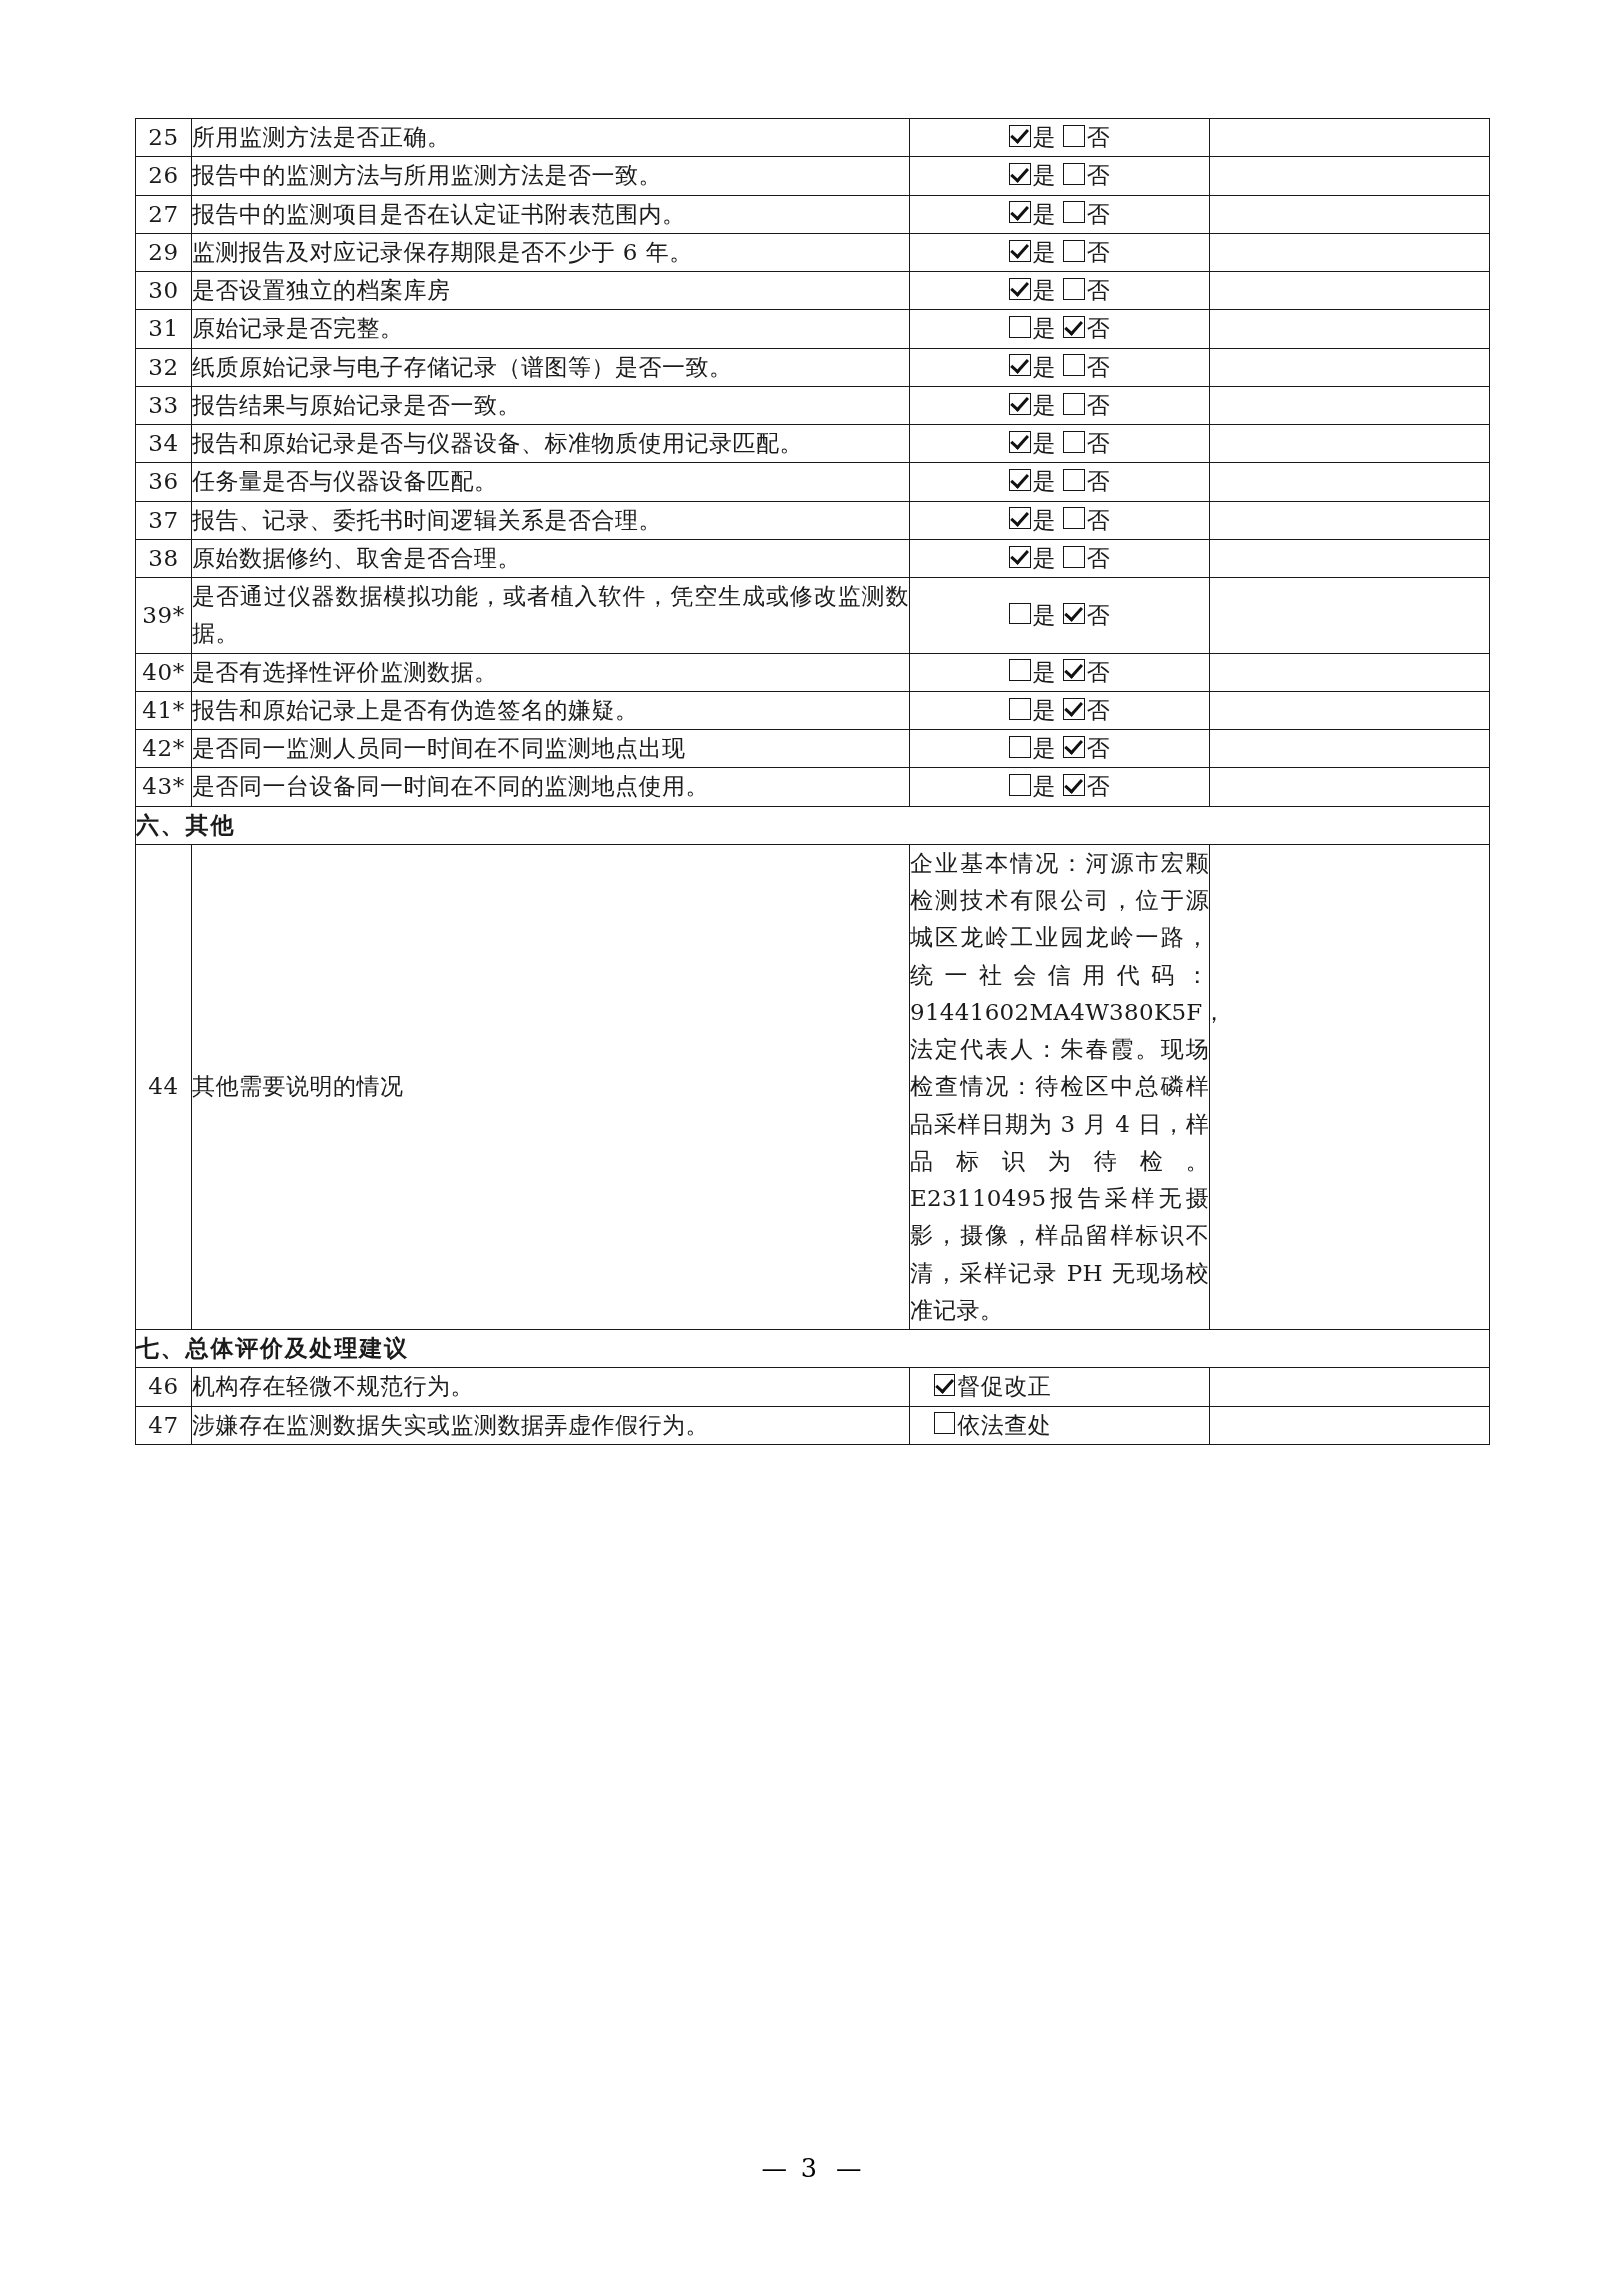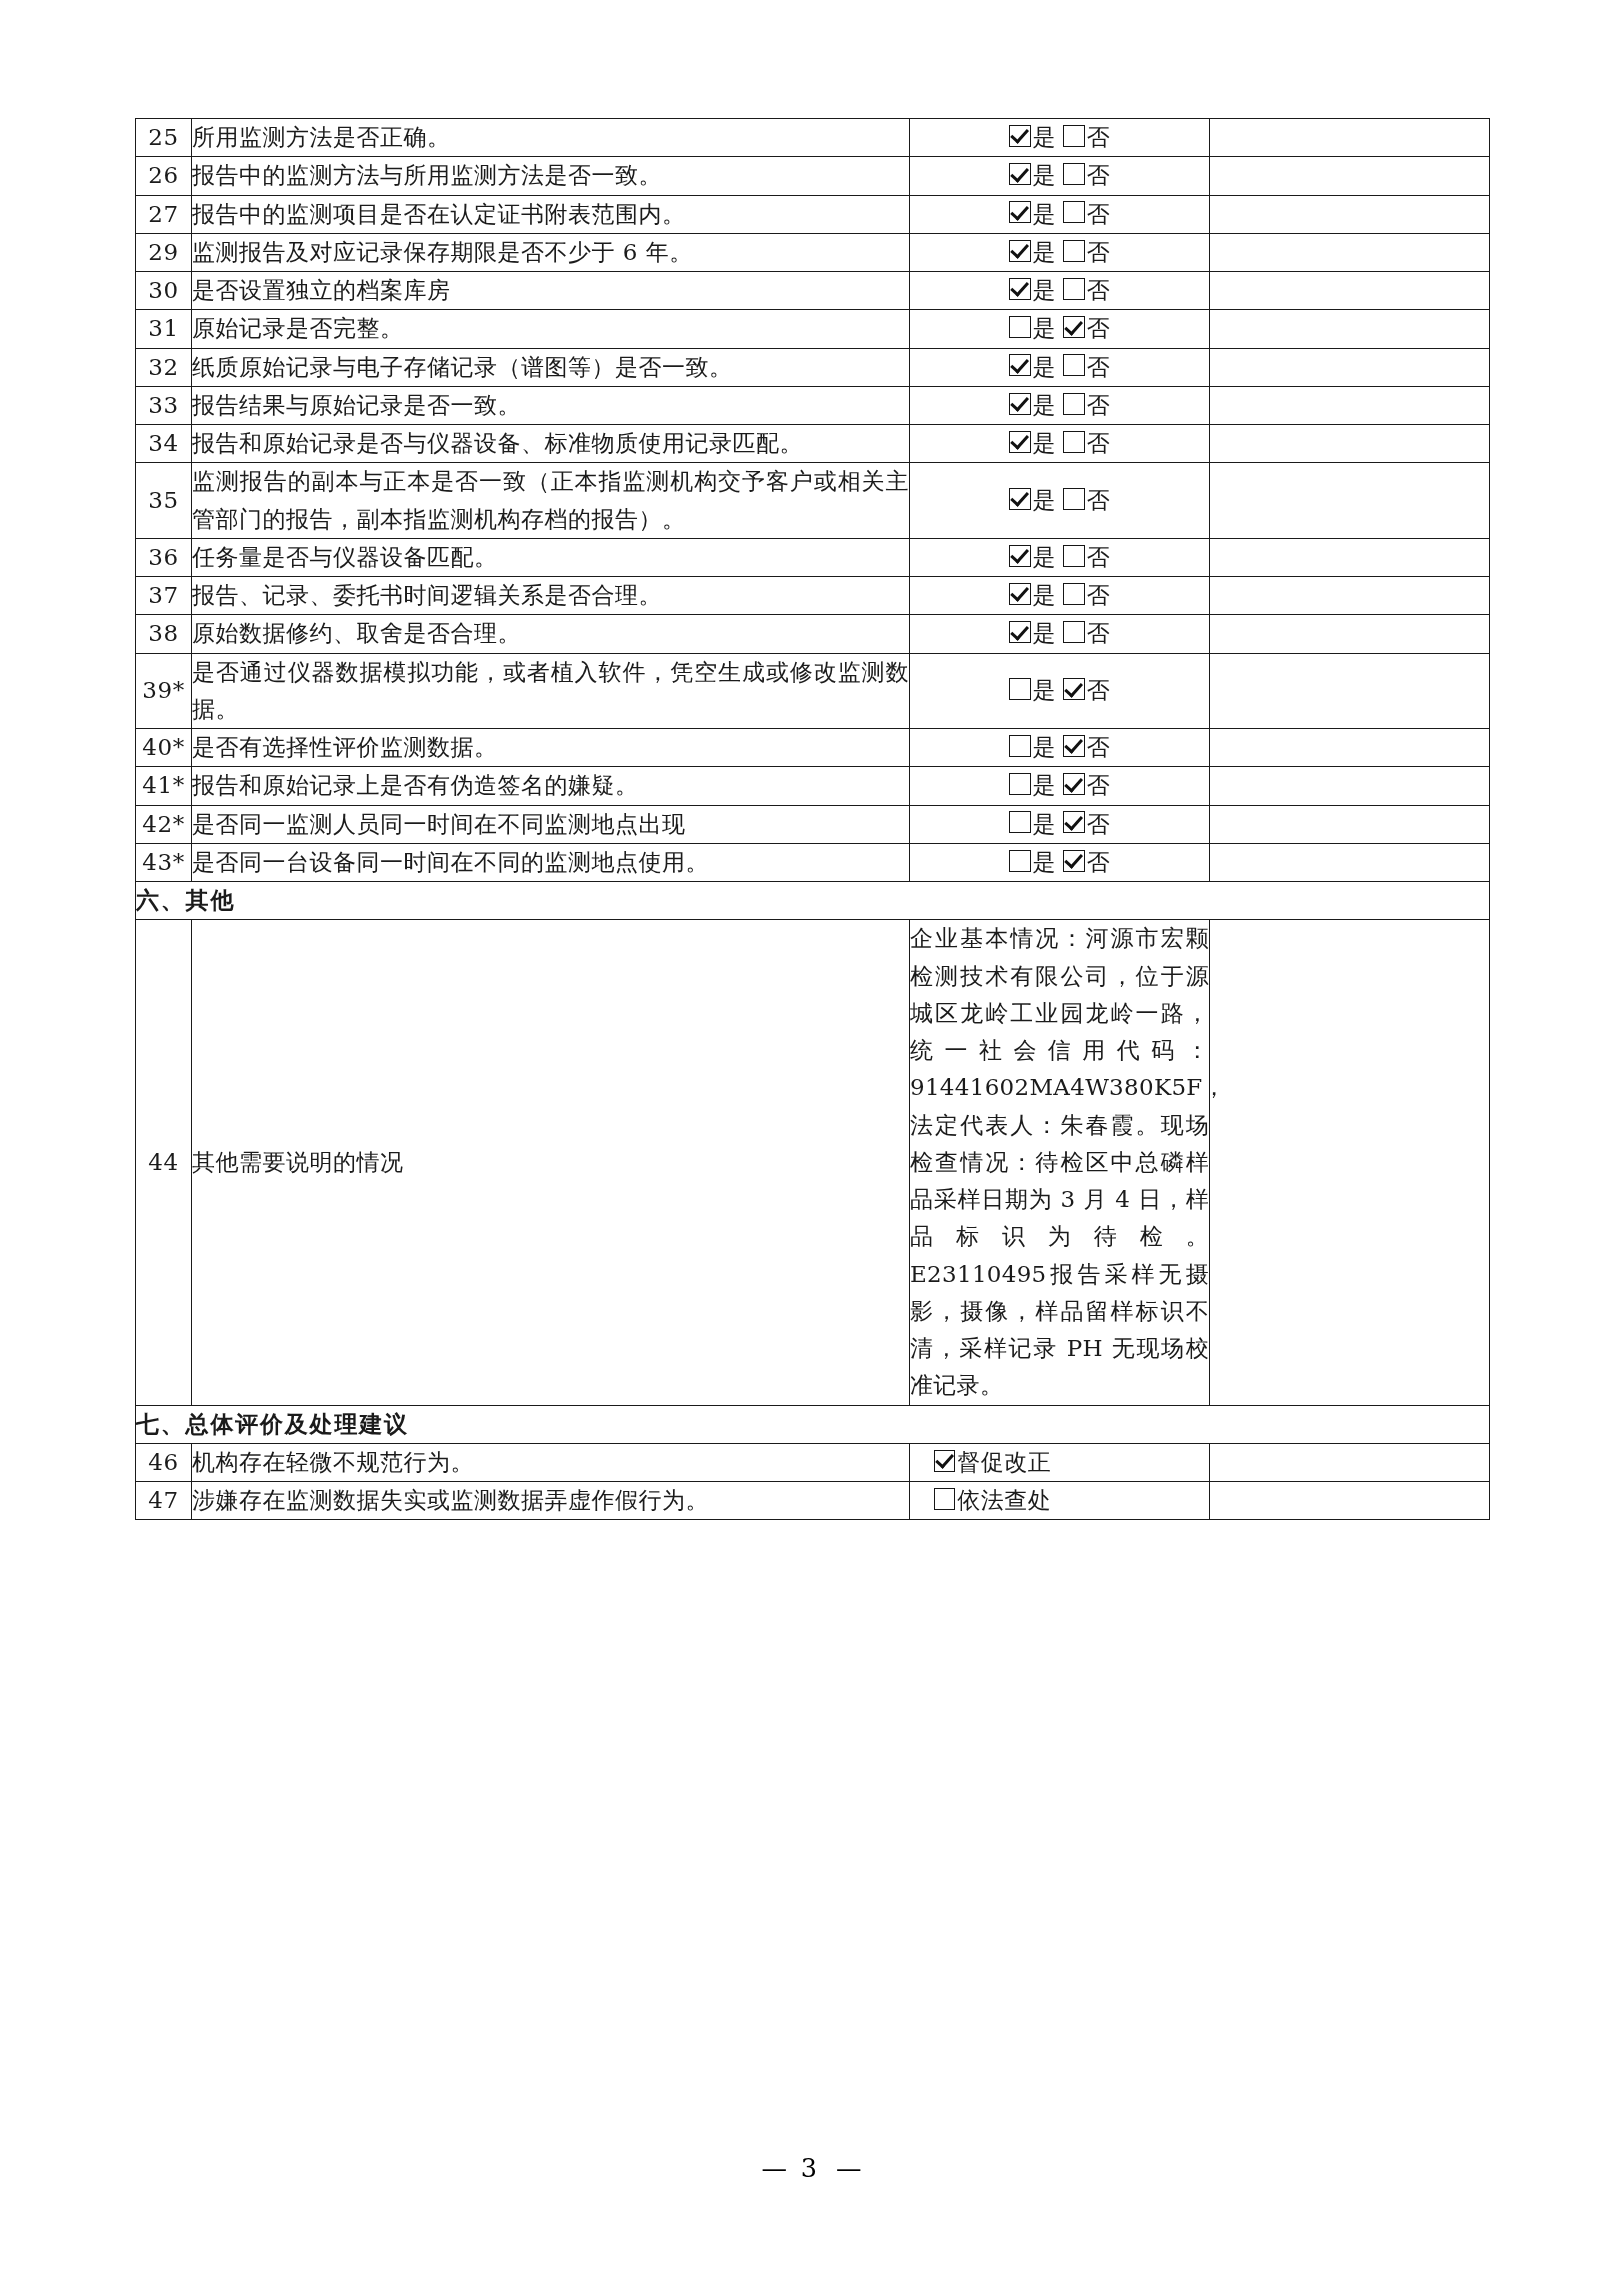--- a/index.html
+++ b/index.html
@@ -201,26 +201,20 @@
             <td class="chk"><span class="opt"><span class="box on"></span><span class="lbl">是</span></span><span class="opt"><span class="box"></span><span class="lbl">否</span></span></td>
             <td class="note"></td>
           </tr>
           <tr>
             <td class="no">34</td>
             <td class="item">报告和原始记录是否与仪器设备、标准物质使用记录匹配。</td>
             <td class="chk"><span class="opt"><span class="box on"></span><span class="lbl">是</span></span><span class="opt"><span class="box"></span><span class="lbl">否</span></span></td>
             <td class="note"></td>
           </tr>
           <tr>
-            <td class="no">35</td>
-            <td class="item">监测报告的副本与正本是否一致（正本指监测机构交予客户或相关主管部门的报告，副本指监测机构存档的报告）。</td>
-            <td class="chk"><span class="opt"><span class="box on"></span><span class="lbl">是</span></span><span class="opt"><span class="box"></span><span class="lbl">否</span></span></td>
-            <td class="note"></td>
-          </tr>
-          <tr>
             <td class="no">36</td>
             <td class="item">任务量是否与仪器设备匹配。</td>
             <td class="chk"><span class="opt"><span class="box on"></span><span class="lbl">是</span></span><span class="opt"><span class="box"></span><span class="lbl">否</span></span></td>
             <td class="note"></td>
           </tr>
           <tr>
             <td class="no">37</td>
             <td class="item">报告、记录、委托书时间逻辑关系是否合理。</td>
             <td class="chk"><span class="opt"><span class="box on"></span><span class="lbl">是</span></span><span class="opt"><span class="box"></span><span class="lbl">否</span></span></td>
             <td class="note"></td>

